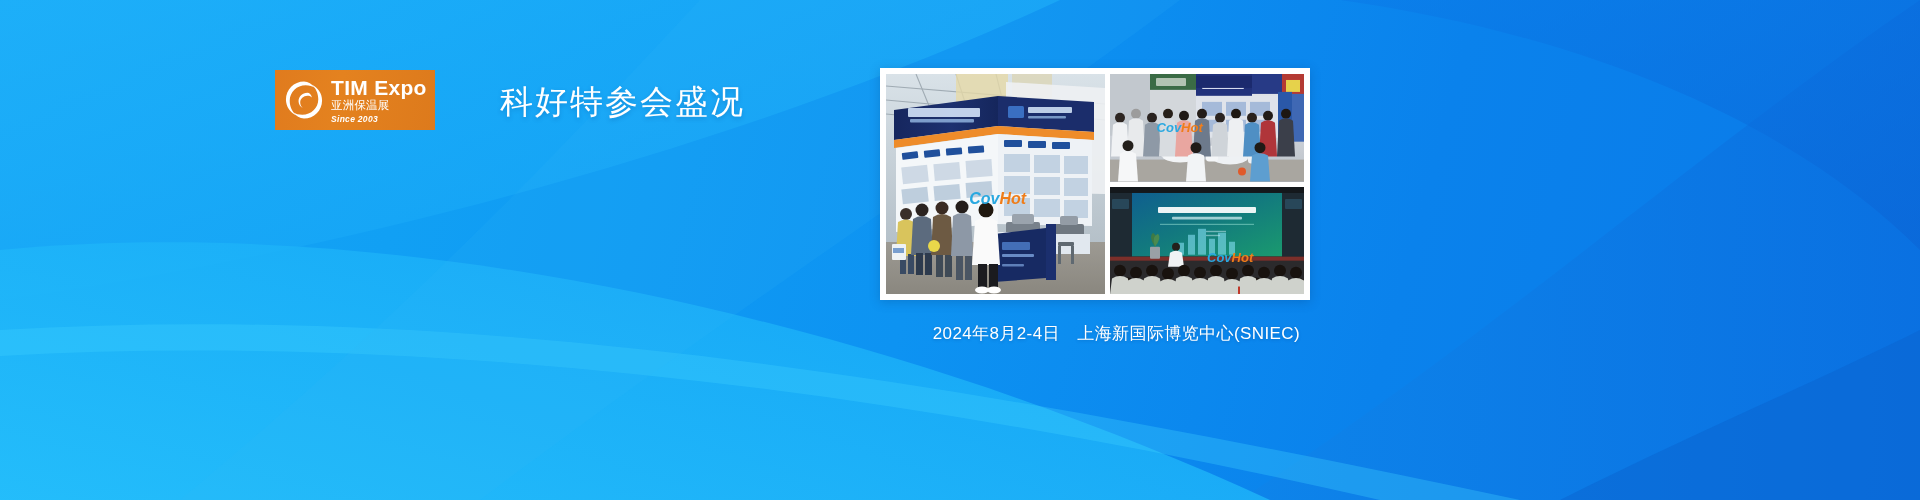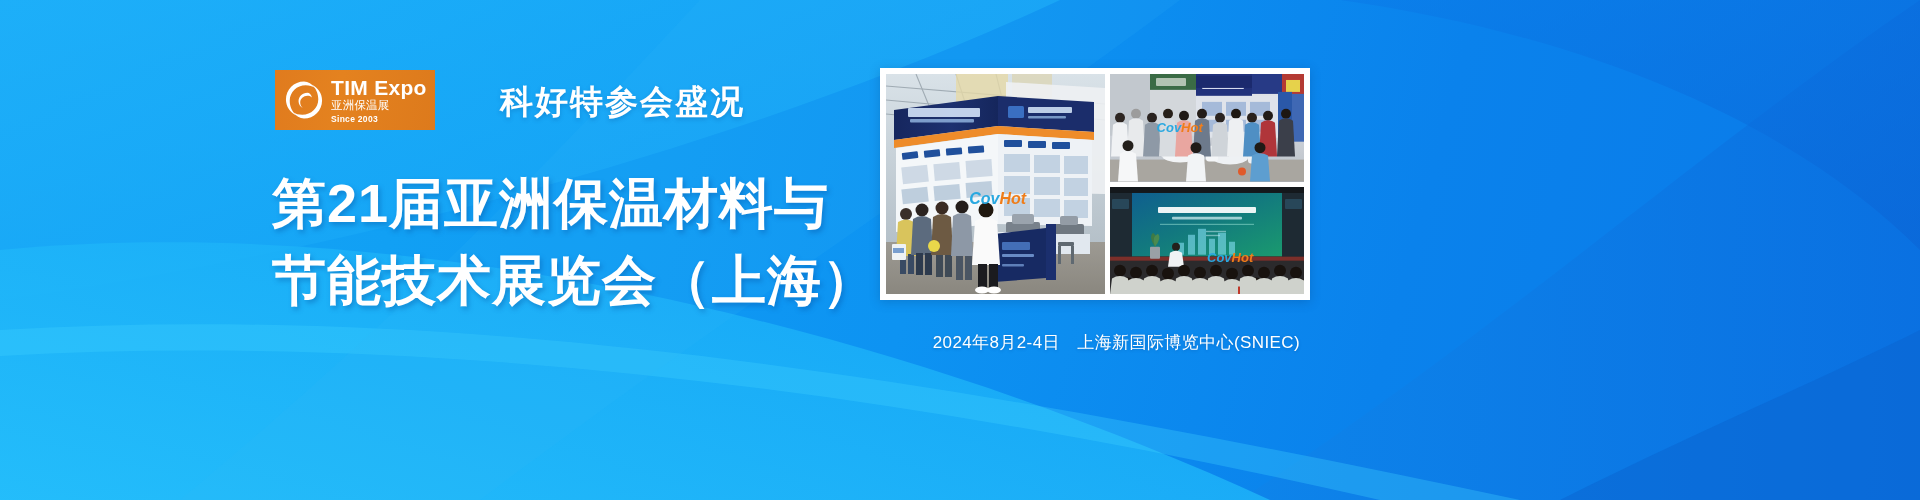--- a/index.html
+++ b/index.html
@@ -32,28 +32,28 @@
   #logo-text { display:flex; flex-direction:column; justify-content:center; line-height:1; }
   .logo-tim {
     color:#ffffff; font-size:21px; font-weight:bold; letter-spacing:.3px;
     font-family:"Liberation Sans",sans-serif; white-space:nowrap;
   }
   .logo-cn {
     color:#ffffff; font-size:11.5px; font-weight:normal; margin-top:2px;
     letter-spacing:.2px; white-space:nowrap;
   }
   .logo-since {
-    color:#ffffff; font-size:8.5px; font-weight:bold; 
+    color:#ffffff; font-size:8.5px; font-weight:bold; font-style:italic;
     margin-top:4px; letter-spacing:.3px; white-space:nowrap;
   }
 
   
   #tagline {
     position:absolute; left:500px; top:80px;
-    color:#ffffff; font-size:33px; font-weight:bold;
+    color:#ffffff; font-size:33px; font-weight:normal;
     letter-spacing:2px; white-space:nowrap;
     text-shadow:0 2px 4px rgba(0,60,130,.25);
   }
 
   
   #title {
     position:absolute; left:272px; top:165px;
     color:#ffffff; font-weight:bold; font-size:54px; line-height:1.42;
     letter-spacing:1px; white-space:nowrap;
     text-shadow:2px 3px 5px rgba(0,70,150,.35);
@@ -77,21 +77,21 @@
     position:absolute; font-weight:bold; font-style:italic;
     font-family:"Liberation Sans",sans-serif; white-space:nowrap;
     line-height:1;
     text-align:right;
   }
   .covhot .cyan { color:#29a8e0; }
   .covhot .orange { color:#ef7d1a; }
 
   
   #date-line {
-    position:absolute; right:620px; top:331px;
+    position:absolute; right:620px; top:322px;
     color:#ffffff; font-size:17px; letter-spacing:.4px; white-space:nowrap;
     text-shadow:0 1px 3px rgba(0,60,130,.3);
   }
 </style>
 </head>
 <body>
 
 <div id="banner">
 
   <div class="bg-base"></div>
@@ -146,24 +146,20 @@
     </div>
     <div id="logo-text">
       <span class="logo-tim">TIM Expo</span>
       <span class="logo-cn">亚洲保温展</span>
       <span class="logo-since">Since 2003</span>
     </div>
   </div>
 
   <div id="tagline">科好特参会盛况</div>
 
-  <div id="title">
-    <span class="tline">第21届亚洲保温材料与</span>
-    <span class="tline">节能技术展览会（上海）</span>
-  </div>
 
   <div id="collage">
 
     <div id="photo-main">
       <div class="ph">
         <svg viewBox="0 0 219 220" preserveAspectRatio="none" xmlns="http://www.w3.org/2000/svg">
           <defs>
             <linearGradient id="hallG" x1="0" y1="0" x2="0" y2="1">
               <stop offset="0%" stop-color="#d9e2e8"></stop>
                 <stop offset="100%" stop-color="#aab6bf"></stop>

